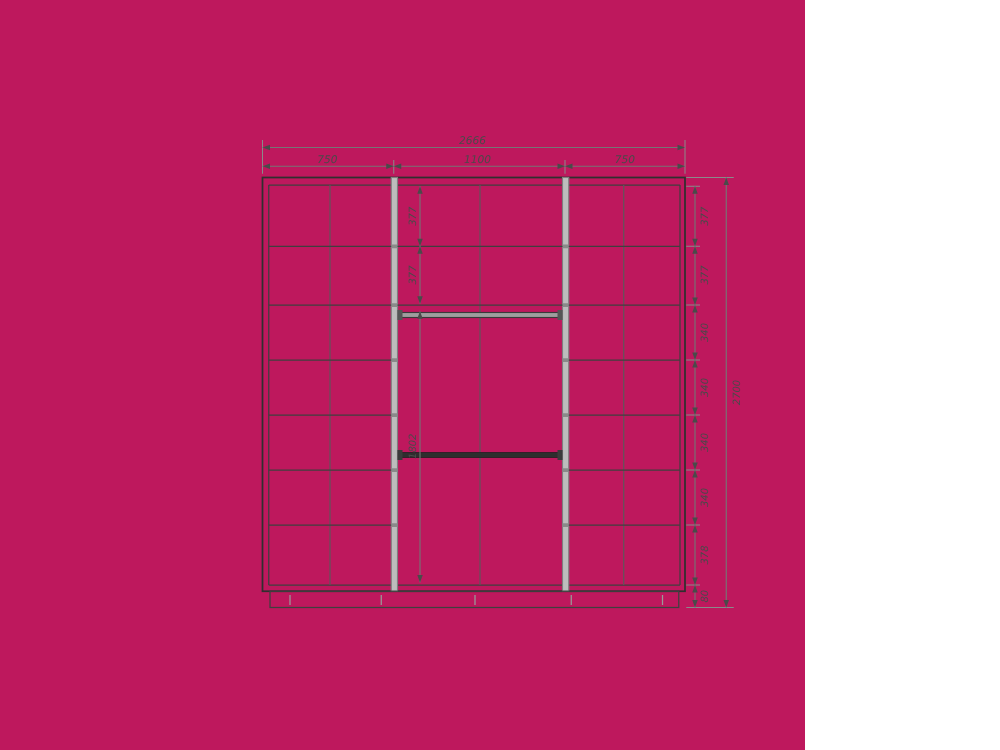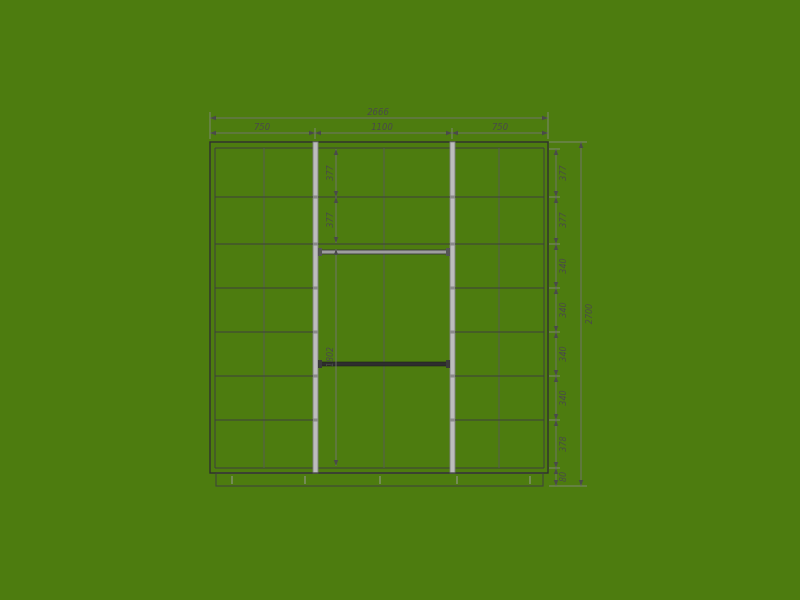--- a/index.html
+++ b/index.html
@@ -1,16 +1,16 @@
 <!DOCTYPE html>
 <html><head>
 <meta charset="utf-8">
 <style>
   html,body{margin:0;padding:0;background:#ffffff;}
-  .canvas{position:relative;width:800px;height:600px;background:#4d7c0f;overflow:hidden;
+  .canvas{position:relative;width:644px;height:600px;background:#be185d;overflow:hidden;
           font-family:"DejaVu Sans",sans-serif;}
   svg text{font-family:"DejaVu Sans",sans-serif;font-style:italic;fill:#4a4a4a;}
   .t8{font-size:8px;}
   .t9{font-size:8.5px;}
   .ln{stroke:#3f3f3f;stroke-width:1;fill:none;}
   .lnb{stroke:#2f2f2f;stroke-width:1.4;fill:none;}
   .thin{stroke:#5a5a5a;stroke-width:0.9;fill:none;}
   .dim{stroke:#757575;stroke-width:0.9;fill:none;}
   .ext{stroke:#8a8a8a;stroke-width:0.8;fill:none;}
   .arr{fill:#4a4a4a;stroke:none;}

